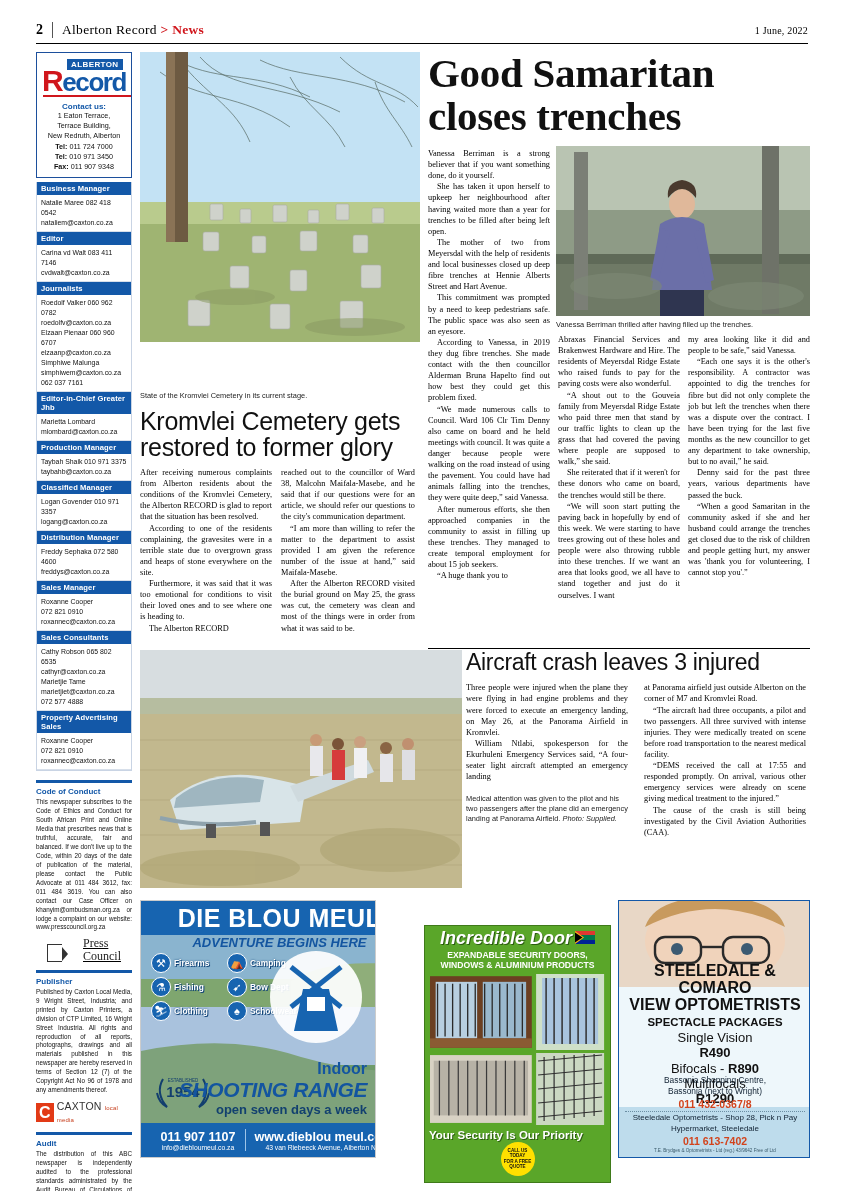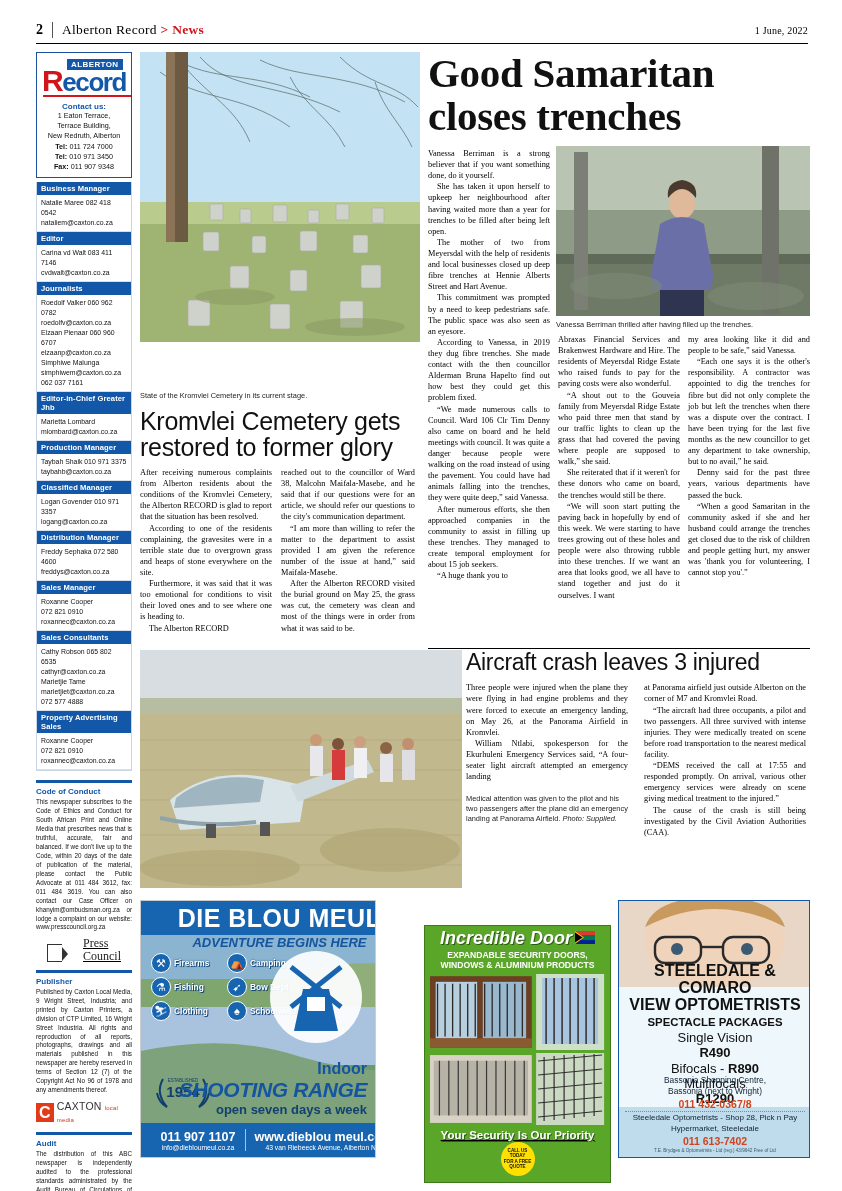--- a/index.html
+++ b/index.html
@@ -503,21 +503,21 @@
           </g>
         </svg>
       <svg width="100%" height="72" viewBox="0 0 68 72">
           <rect width="68" height="72" fill="#cbd8c2"></rect>
           <g stroke="#2e2e2e" stroke-width="1.2" fill="none">
             <path d="M2 8 L66 2 M2 22 L66 16 M2 36 L66 30 M2 50 L66 44 M2 64 L66 58"></path>
             <path d="M8 4 V68 M18 3 V67 M28 2 V66 M38 2 V65 M48 1 V64 M58 1 V63"></path>
           </g>
         </svg>
     </div>
-    <div style="padding:1px 4px 0; text-align:center;text-decoration:underline;">
+    <div style="padding:1px 4px 0; ">
       <div style="font-family:'Liberation Sans',sans-serif; font-weight:bold; font-size:11.5px; color:#fff; text-shadow:1px 1px 0 #2c5c12;">Your Security Is Our Priority</div>
     </div>
     <div style="display:flex; align-items:center; gap:3px; padding:1px 4px;flex-direction:column;">
       <div style="width:34px;height:34px;border-radius:50%;background:#ffe000;display:flex;flex-direction:column;align-items:center;justify-content:center;font-family:'Liberation Sans',sans-serif;font-weight:bold;font-size:4.6px;color:#111;line-height:1.15;">
         <span>CALL US</span>
         <span>TODAY</span>
         <span>FOR A FREE</span>
         <span>QUOTE</span>
       </div>
       <div style="flex:1; text-align:center; font-family:'Liberation Sans',sans-serif; font-weight:bold; font-size:15px; color:#fff; line-height:1.12;">

